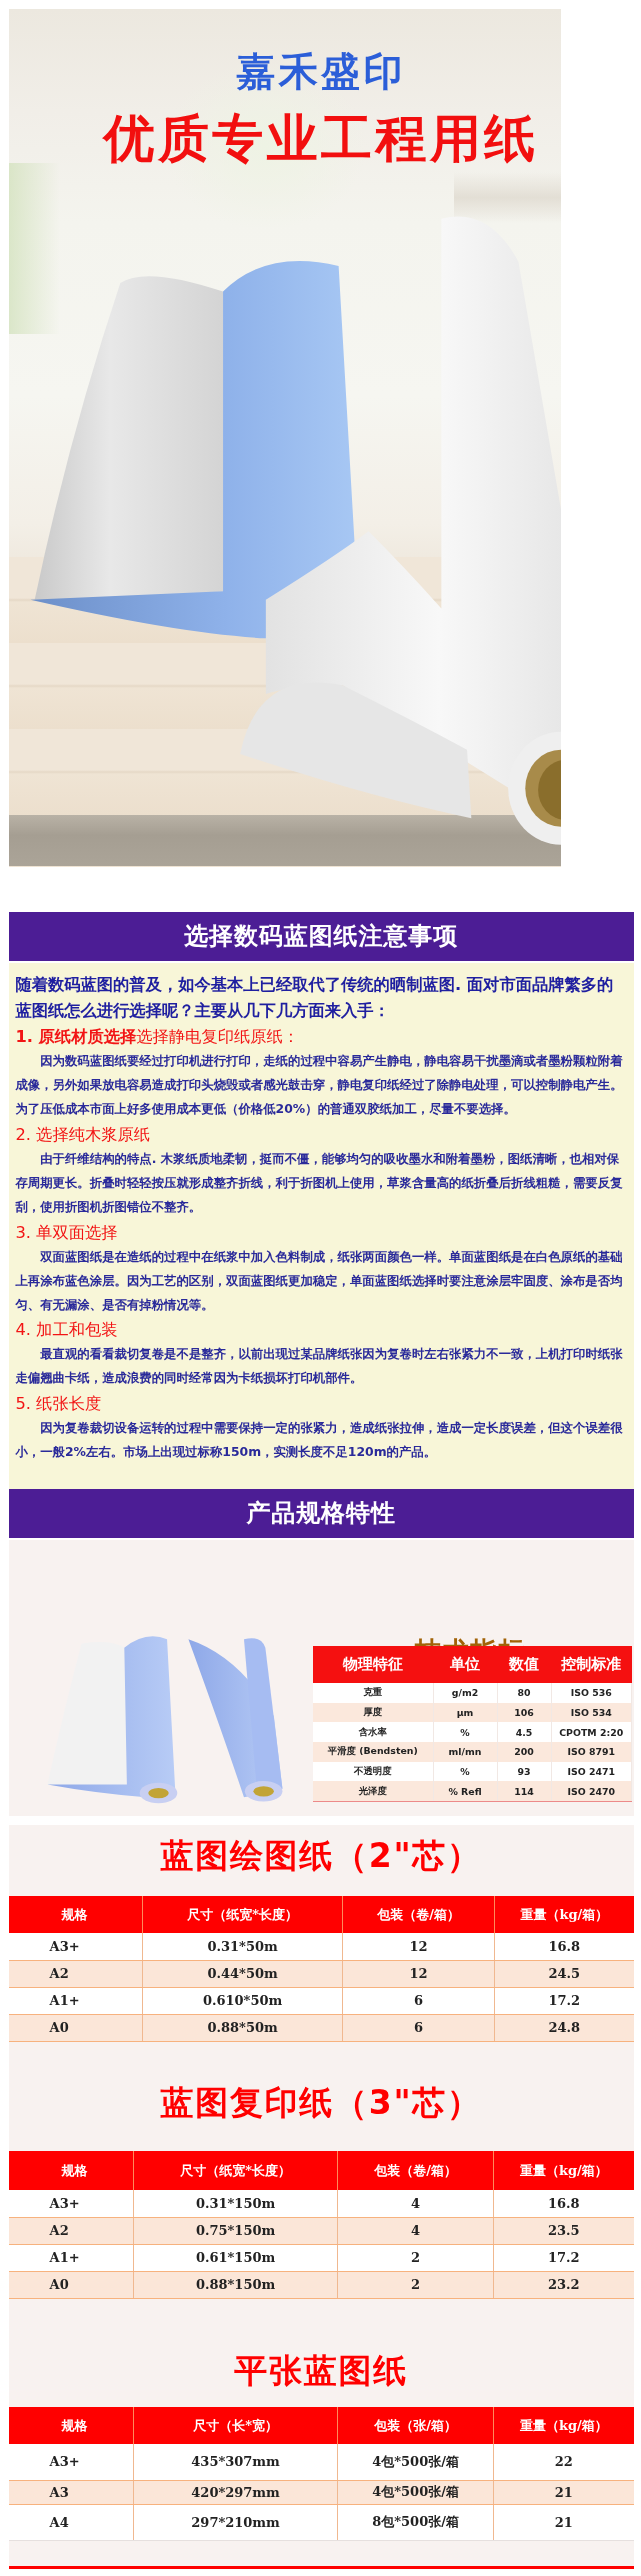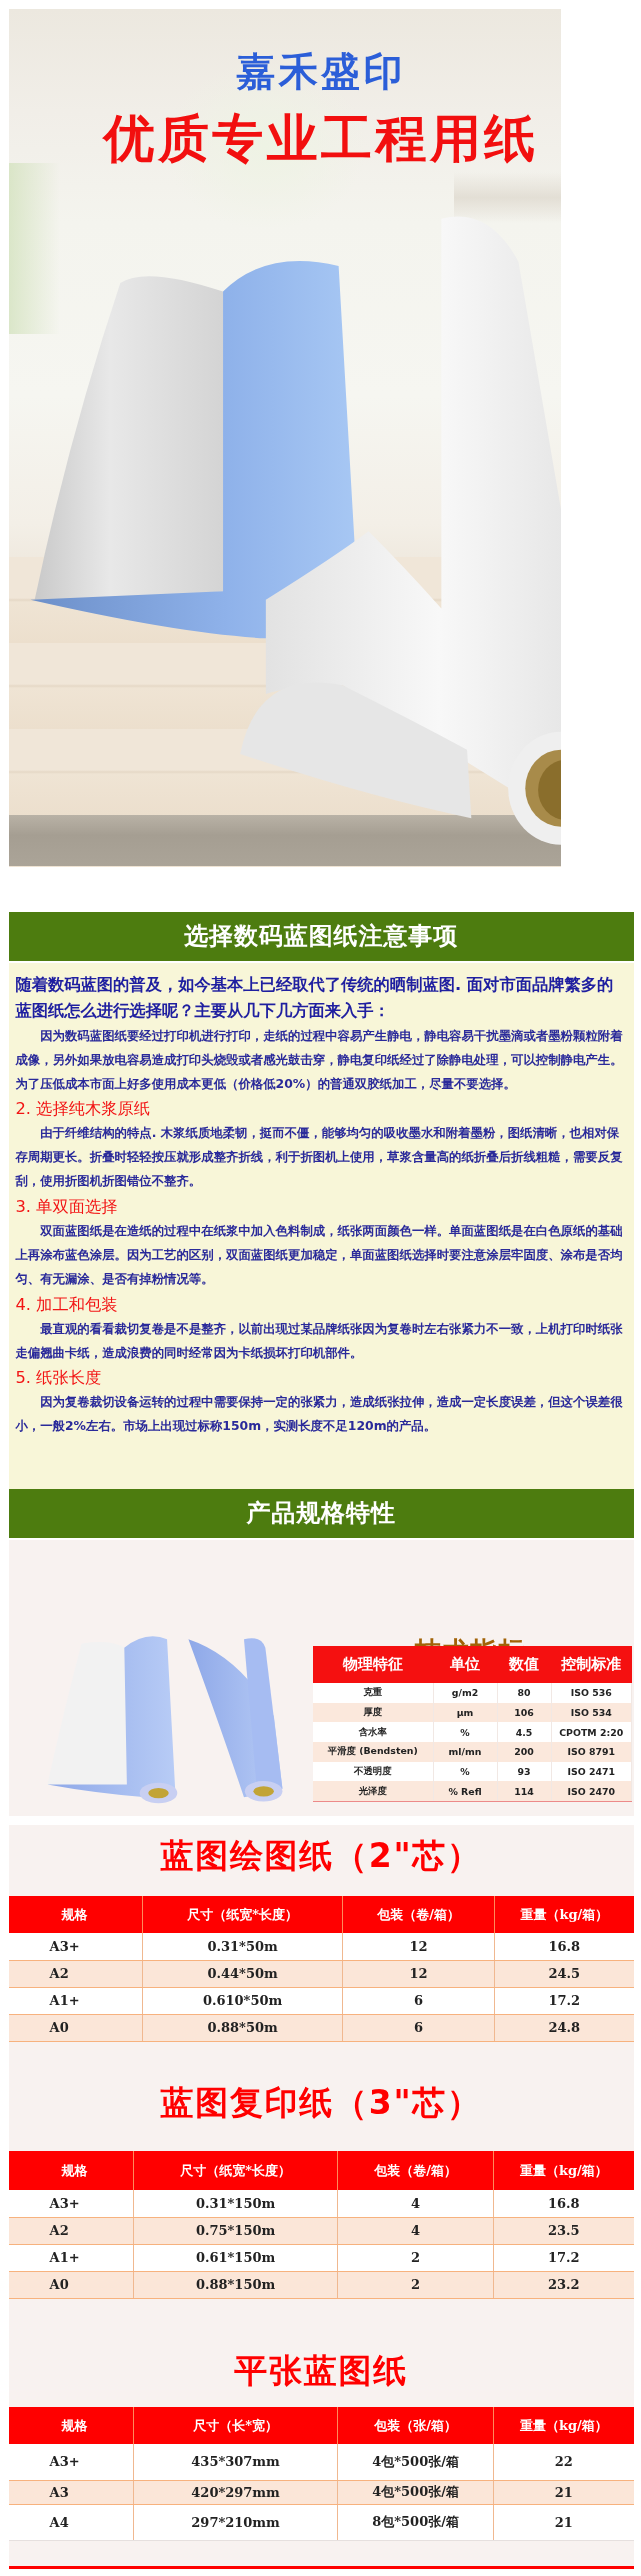--- a/index.html
+++ b/index.html
@@ -12,21 +12,21 @@
   .hero .blur2 { position: absolute; left: 154px; top: 51px; width: 205px; height: 171px; background: radial-gradient(ellipse at center, #eef3e4 0%, rgba(245,245,240,0) 70%); }
   .hero .blur3 { position: absolute; left: 445px; top: 163px; width: 180px; height: 51px; background: linear-gradient(180deg, rgba(220,215,205,0), #dcd6cb, rgba(220,215,205,0)); opacity: .7; }
   .hero .floor { position: absolute; left: 0; top: 548px; width: 625px; height: 310px;
     background: repeating-linear-gradient(180deg, #f0e6d8 0px, #f0e6d8 41px, #e5d8c6 43px, #efe4d4 45px, #ecdfcd 86px); }
   .hero .floor-bottom { position: absolute; left: 0; top: 806px; width: 625px; height: 51px;
     background: linear-gradient(180deg, #b9b2a6 0%, #a59e92 40%, #aba498 100%); }
   .brand { position: absolute; left: 0; top: 36px; width: 625px; text-align: center; color: #2b5ed8; font-size: 39px; font-weight: bold; letter-spacing: 3.4px; font-family: "DejaVu Serif", "Liberation Serif", serif; }
   .slogan { position: absolute; left: 0; top: 96px; width: 625px; text-align: center; color: #f20f0f; font-size: 51px; font-weight: bold; letter-spacing: 3.4px; }
 
   
-  .banner { position: absolute; left: 8.6px; width: 625px; height: 49px; background: #4d7c0f; color: #ffffff; text-align: center; font-size: 24px; font-weight: bold; line-height: 49px; letter-spacing: 0.9px; }
+  .banner { position: absolute; left: 8.6px; width: 625px; height: 49px; background: #4c1d95; color: #ffffff; text-align: center; font-size: 24px; font-weight: bold; line-height: 49px; letter-spacing: 0.9px; }
 
   
   .notes { position: absolute; left: 8.6px; top: 963px; width: 625px; height: 531px; background: #f8f6d8; padding: 8.6px 6.8px 0 6.8px; }
   .intro { color: #1f1fa0; font-size: 16.3px; line-height: 26px; font-weight: bold; }
   .note-h { color: #f21414; font-size: 16.3px; line-height: 24px; font-weight: bold; margin-top: 1.7px; }
   .note-h .em { color: #f21414; }
   .note-p { color: #2a2a9a; font-size: 12.4px; line-height: 24px; text-indent: 2em; font-weight: bold; }
 
   
   .spec-area { position: absolute; left: 8.6px; top: 1540px; width: 625px; height: 1027px; background: #f8f2f0; }
@@ -98,20 +98,21 @@
   </svg>
   <div class="brand">嘉禾盛印</div>
   <div class="slogan">优质专业工程用纸</div>
 </div>
 
 <div class="banner" style="top:912px">选择数码蓝图纸注意事项</div>
 
 <div class="notes">
   <div class="intro">随着数码蓝图的普及，如今基本上已经取代了传统的晒制蓝图. 面对市面品牌繁多的蓝图纸怎么进行选择呢？主要从几下几方面来入手：</div>
 
+  <div class="note-h"><span class="em">1. 原纸材质选择</span><span style="font-weight:normal">选择静电复印纸原纸：</span></div>
   <div class="note-p">因为数码蓝图纸要经过打印机进行打印，走纸的过程中容易产生静电，静电容易干扰墨滴或者墨粉颗粒附着成像，另外如果放电容易造成打印头烧毁或者感光鼓击穿，静电复印纸经过了除静电处理，可以控制静电产生。为了压低成本市面上好多使用成本更低（价格低20%）的普通双胶纸加工，尽量不要选择。</div>
 
   <div class="note-h" style="font-weight:normal">2. 选择纯木浆原纸</div>
   <div class="note-p">由于纤维结构的特点. 木浆纸质地柔韧，挺而不僵，能够均匀的吸收墨水和附着墨粉，图纸清晰，也相对保存周期更长。折叠时轻轻按压就形成整齐折线，利于折图机上使用，草浆含量高的纸折叠后折线粗糙，需要反复刮，使用折图机折图错位不整齐。</div>
 
   <div class="note-h" style="font-weight:normal">3. 单双面选择</div>
   <div class="note-p">双面蓝图纸是在造纸的过程中在纸浆中加入色料制成，纸张两面颜色一样。单面蓝图纸是在白色原纸的基础上再涂布蓝色涂层。因为工艺的区别，双面蓝图纸更加稳定，单面蓝图纸选择时要注意涂层牢固度、涂布是否均匀、有无漏涂、是否有掉粉情况等。</div>
 
   <div class="note-h" style="font-weight:normal">4. 加工和包装</div>
   <div class="note-p">最直观的看看裁切复卷是不是整齐，以前出现过某品牌纸张因为复卷时左右张紧力不一致，上机打印时纸张走偏翘曲卡纸，造成浪费的同时经常因为卡纸损坏打印机部件。</div>

